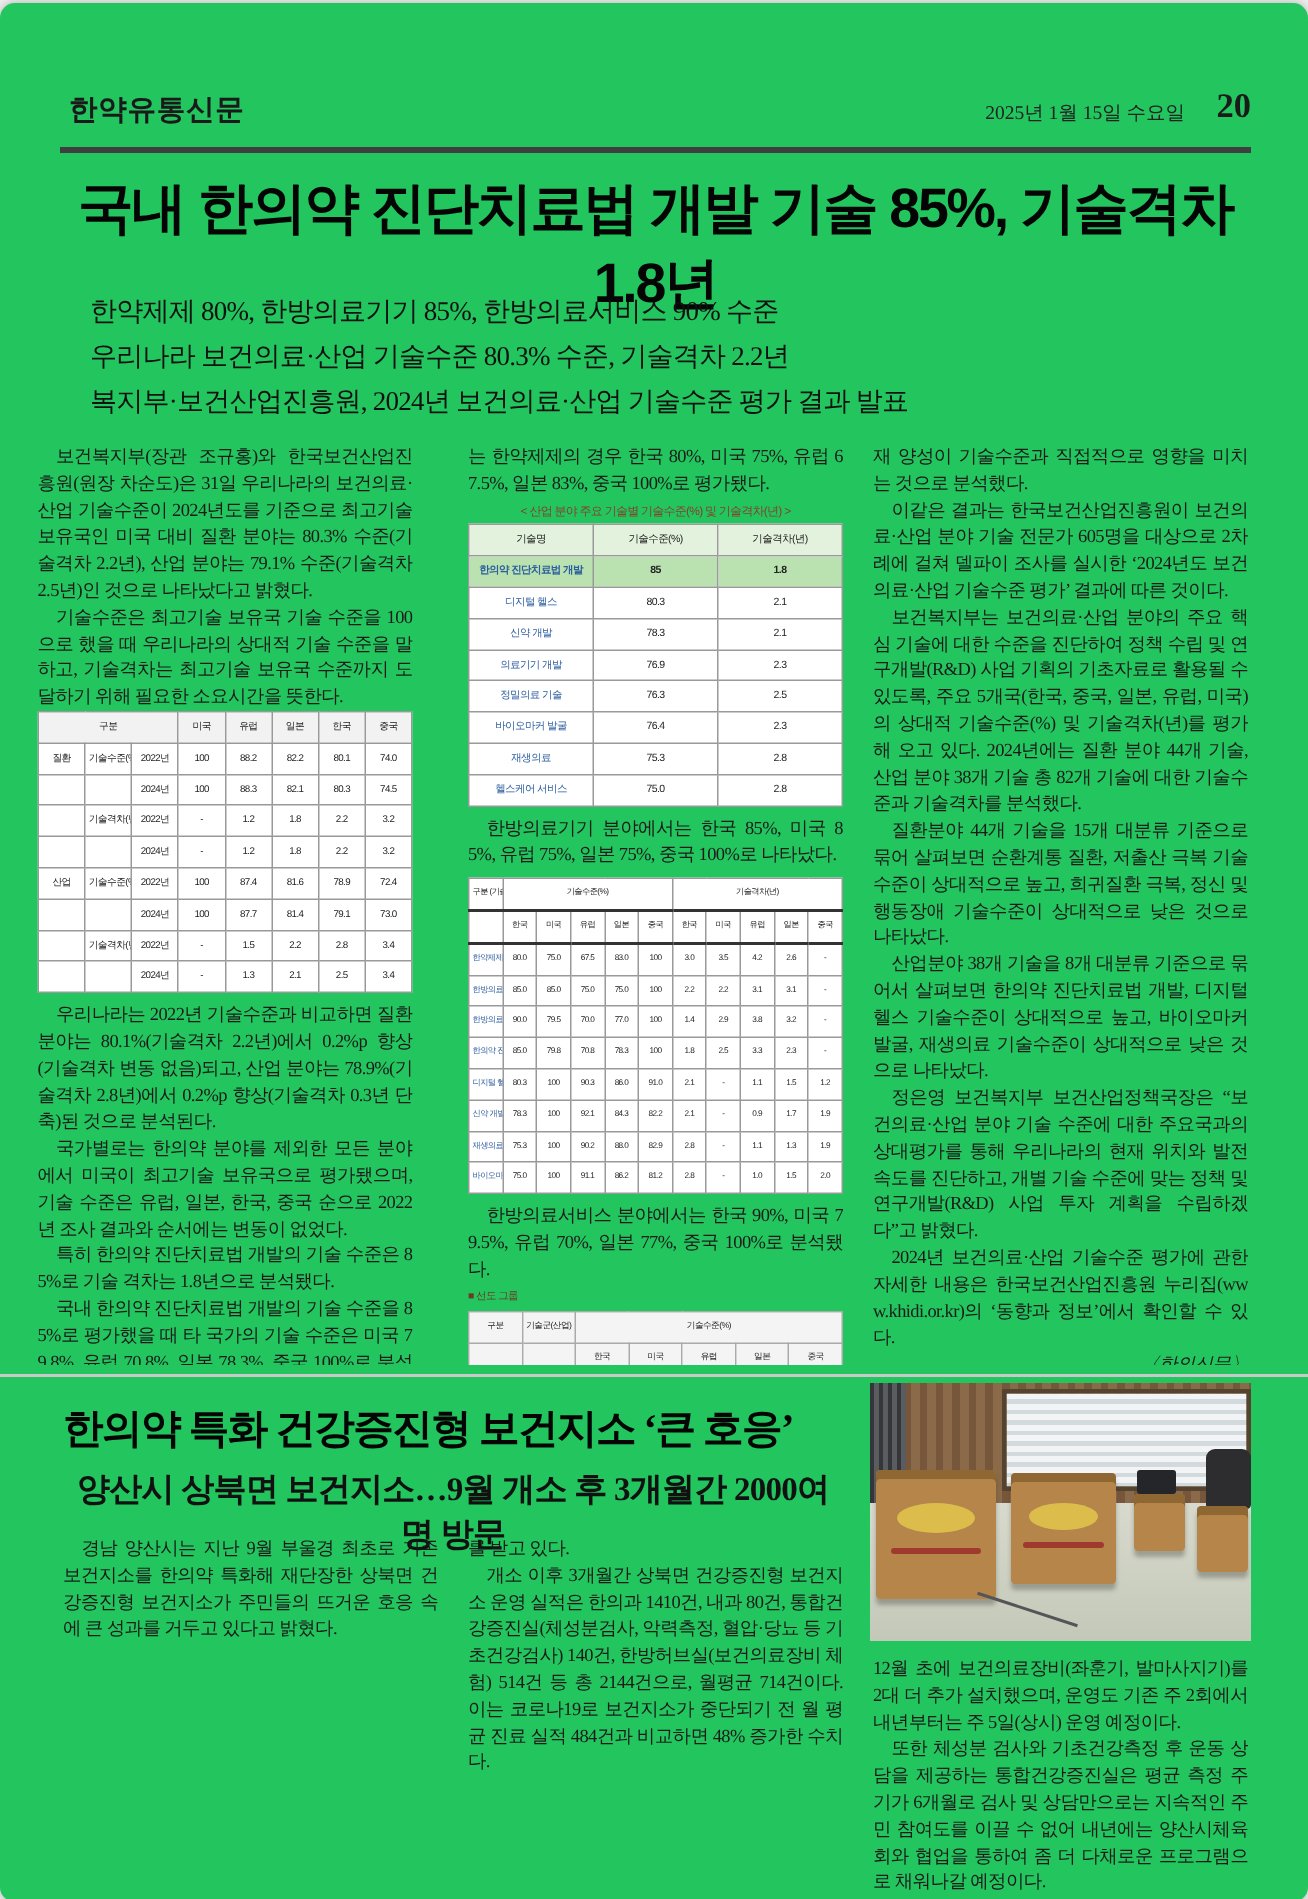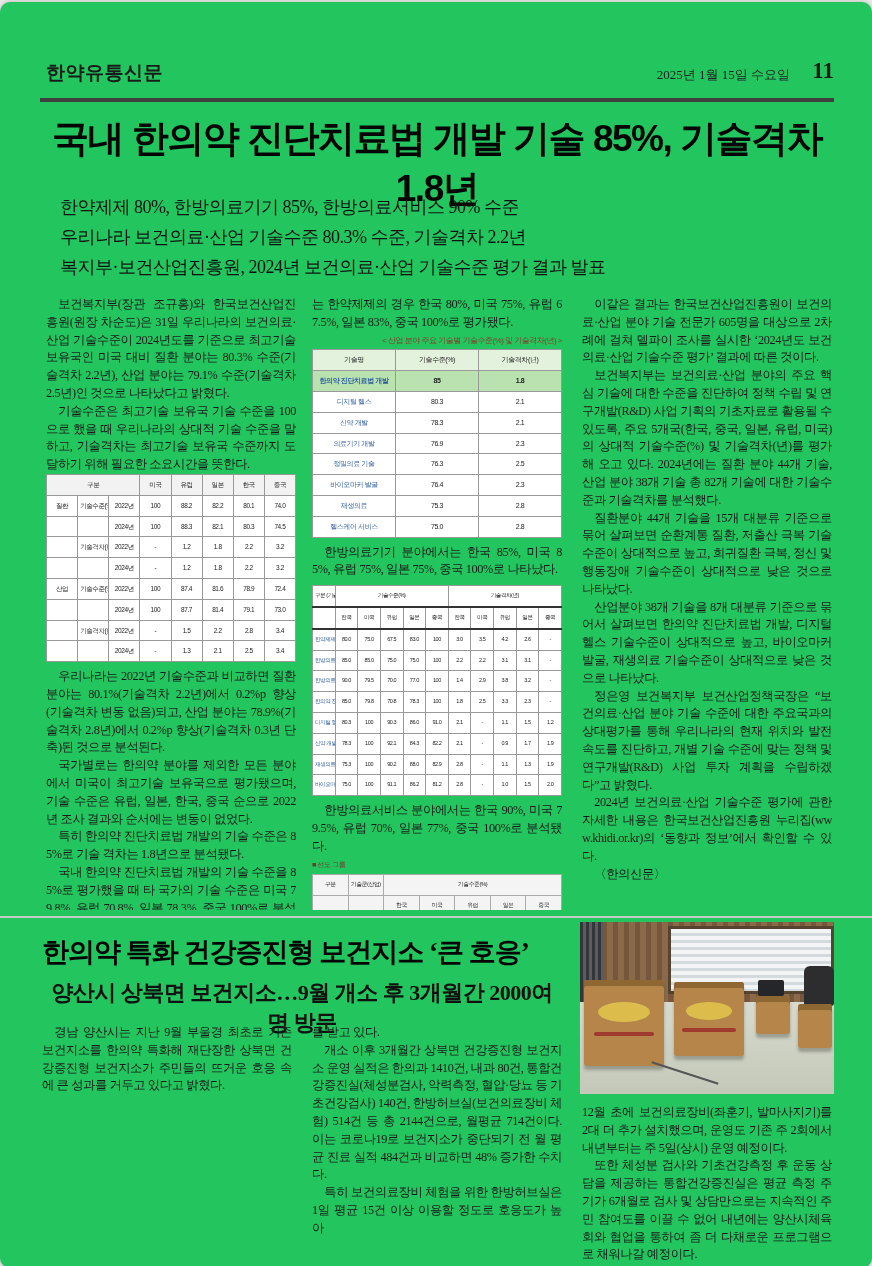--- a/index.html
+++ b/index.html
@@ -16,30 +16,30 @@
   .headline1{position:absolute;left:40px;top:112px;width:794px;text-align:center;
              font-family:Liberation Sans, sans-serif;font-weight:bold;font-size:37px;
              letter-spacing:-1.5px;color:#050505;}
   .deck{position:absolute;left:60px;top:190px;width:754px;text-align:left;
         font-weight:normal;font-size:18px;line-height:30px;letter-spacing:-0.5px;color:#111;}
   
   .col{position:absolute;width:250px;font-size:12.3px;line-height:17.8px;letter-spacing:-0.4px;
        text-align:justify;word-break:break-all;overflow:hidden;}
   .col p{margin:0;text-indent:1em;}
   .col p.noindent{text-indent:0;}
-  .c1{left:46px;top:294px;height:614px;}
+  .c1{left:25px;top:294px;height:614px;}
   .c2{left:312px;top:294px;height:614px;}
   .c3{left:582px;top:294px;height:614px;}
-  .byline{text-align:left;text-indent:0;}
+  .byline{text-align:right;text-indent:0;font-style:italic;}
   
   .tbl{width:100%;border-collapse:collapse;background:#fff;table-layout:fixed;}
   .tbl th,.tbl td{border:1px solid #999;padding:1px 2px;text-align:center;
                   font-family:"Liberation Sans",sans-serif;font-weight:normal;color:#222;
                   overflow:hidden;white-space:nowrap;}
-  .tbl-cap{font-size:8px;text-align:right;color:#555;margin:6px 0 2px;text-indent:0 !important;
+  .tbl-cap{font-size:8px;text-align:center;color:#555;margin:6px 0 2px;text-indent:0 !important;
            font-family:"Liberation Sans",sans-serif;letter-spacing:-0.5px;}
   .cap-red{color:#87402f;}
   .tbl-1{font-size:6.5px;margin-bottom:6px;}
   .tbl-1 thead th{background:#f2f2f2;}
   .tbl-2{font-size:7px;margin-bottom:6px;}
   .tbl-2 thead th{background:#e3f2dd;}
   .tbl-2 tbody tr:first-child td{background:#b9e2b0;font-weight:bold;}
   .tbl-2 tbody td:first-child{color:#2d5e9e;}
   .tbl-3{font-size:5.5px;margin:6px 0;}
   .tbl-3 thead th{border-bottom:2px solid #333;}
@@ -77,21 +77,21 @@
   .ph-cart{position:absolute;background:#24262a;border-radius:2px;}
   .ph-cable{position:absolute;width:70px;height:2px;background:#555;transform:rotate(18deg);}
 </style>
 </head>
 <body>
 
 <div class="page">
 
   <div class="masthead">한약유통신문</div>
   <div class="dateline">2025년 1월 15일 수요일</div>
-  <div class="pagenum">11</div>
+  <div class="pagenum">20</div>
   <div class="head-rule"></div>
 
   <div class="headline1">국내 한의약 진단치료법 개발 기술 85%, 기술격차 1.8년</div>
   <div class="deck">
     <div>한약제제 80%, 한방의료기기 85%, 한방의료서비스 90% 수준</div>
     <div>우리나라 보건의료·산업 기술수준 80.3% 수준, 기술격차 2.2년</div>
     <div>복지부·보건산업진흥원, 2024년 보건의료·산업 기술수준 평가 결과 발표</div>
   </div>
 
   <div class="col c1">
@@ -398,20 +398,21 @@
             <th>유럽</th>
             <th>일본</th>
             <th>중국</th>
           </tr>
         </thead>
       </table>
 
   </div>
 
   <div class="col c3">
+    <p class="noindent">재 양성이 기술수준과 직접적으로 영향을 미치는 것으로 분석했다.</p>
     <p>이같은 결과는 한국보건산업진흥원이 보건의료·산업 분야 기술 전문가 605명을 대상으로 2차례에 걸쳐 델파이 조사를 실시한 ‘2024년도 보건의료·산업 기술수준 평가’ 결과에 따른 것이다.</p>
     <p>보건복지부는 보건의료·산업 분야의 주요 핵심 기술에 대한 수준을 진단하여 정책 수립 및 연구개발(R&amp;D) 사업 기획의 기초자료로 활용될 수 있도록, 주요 5개국(한국, 중국, 일본, 유럽, 미국)의 상대적 기술수준(%) 및 기술격차(년)를 평가해 오고 있다. 2024년에는 질환 분야 44개 기술, 산업 분야 38개 기술 총 82개 기술에 대한 기술수준과 기술격차를 분석했다.</p>
     <p>질환분야 44개 기술을 15개 대분류 기준으로 묶어 살펴보면 순환계통 질환, 저출산 극복 기술 수준이 상대적으로 높고, 희귀질환 극복, 정신 및 행동장애 기술수준이 상대적으로 낮은 것으로 나타났다.</p>
     <p>산업분야 38개 기술을 8개 대분류 기준으로 묶어서 살펴보면 한의약 진단치료법 개발, 디지털헬스 기술수준이 상대적으로 높고, 바이오마커 발굴, 재생의료 기술수준이 상대적으로 낮은 것으로 나타났다.</p>
     <p>정은영 보건복지부 보건산업정책국장은 “보건의료·산업 분야 기술 수준에 대한 주요국과의 상대평가를 통해 우리나라의 현재 위치와 발전 속도를 진단하고, 개별 기술 수준에 맞는 정책 및 연구개발(R&amp;D) 사업 투자 계획을 수립하겠다”고 밝혔다.</p>
     <p>2024년 보건의료·산업 기술수준 평가에 관한 자세한 내용은 한국보건산업진흥원 누리집(www.khidi.or.kr)의 ‘동향과 정보’에서 확인할 수 있다.</p>
     <p class="byline">〈한의신문〉</p>
   </div>
 
   <div class="sec-rule"></div>
@@ -438,21 +439,20 @@
     <div class="ph-box" style="left:218px;top:82px;width:34px;height:44px;"></div>
     <div class="ph-cable" style="left:70px;top:150px;"></div>
   </div>
 
   <div class="col b1">
     <p>경남 양산시는 지난 9월 부울경 최초로 기존 보건지소를 한의약 특화해 재단장한 상북면 건강증진형 보건지소가 주민들의 뜨거운 호응 속에 큰 성과를 거두고 있다고 밝혔다.</p>
   </div>
   <div class="col b2">
     <p class="noindent">를 받고 있다.</p>
     <p>개소 이후 3개월간 상북면 건강증진형 보건지소 운영 실적은 한의과 1410건, 내과 80건, 통합건강증진실(체성분검사, 악력측정, 혈압·당뇨 등 기초건강검사) 140건, 한방허브실(보건의료장비 체험) 514건 등 총 2144건으로, 월평균 714건이다. 이는 코로나19로 보건지소가 중단되기 전 월 평균 진료 실적 484건과 비교하면 48% 증가한 수치다.</p>
-    <p>특히 보건의료장비 체험을 위한 한방허브실은 1일 평균 15건 이상 이용할 정도로 호응도가 높아</p>
   </div>
   <div class="col b3">
     <p class="noindent">12월 초에 보건의료장비(좌훈기, 발마사지기)를 2대 더 추가 설치했으며, 운영도 기존 주 2회에서 내년부터는 주 5일(상시) 운영 예정이다.</p>
     <p>또한 체성분 검사와 기초건강측정 후 운동 상담을 제공하는 통합건강증진실은 평균 측정 주기가 6개월로 검사 및 상담만으로는 지속적인 주민 참여도를 이끌 수 없어 내년에는 양산시체육회와 협업을 통하여 좀 더 다채로운 프로그램으로 채워나갈 예정이다.</p>
 
   </div>
 
 </div>
 
 </body></html>

